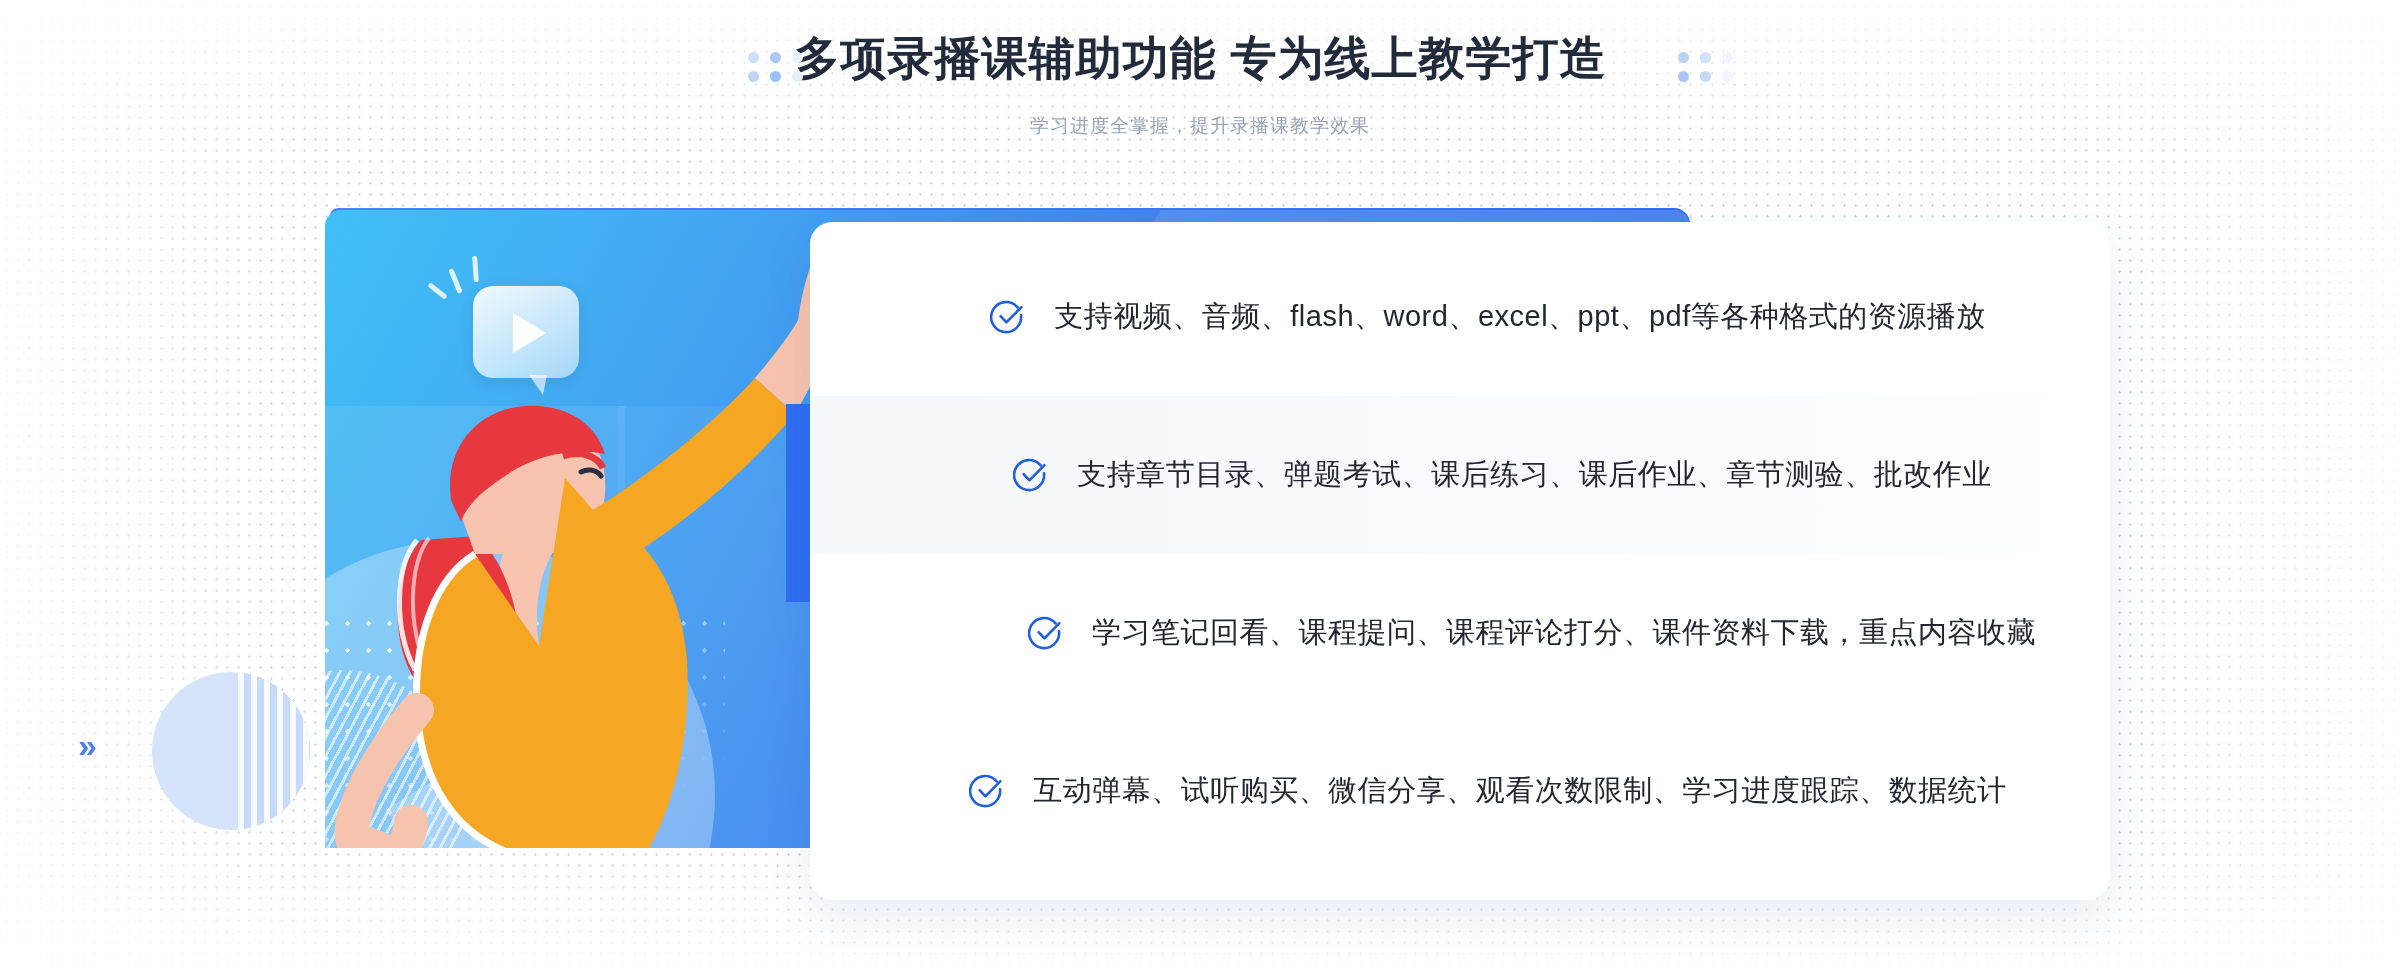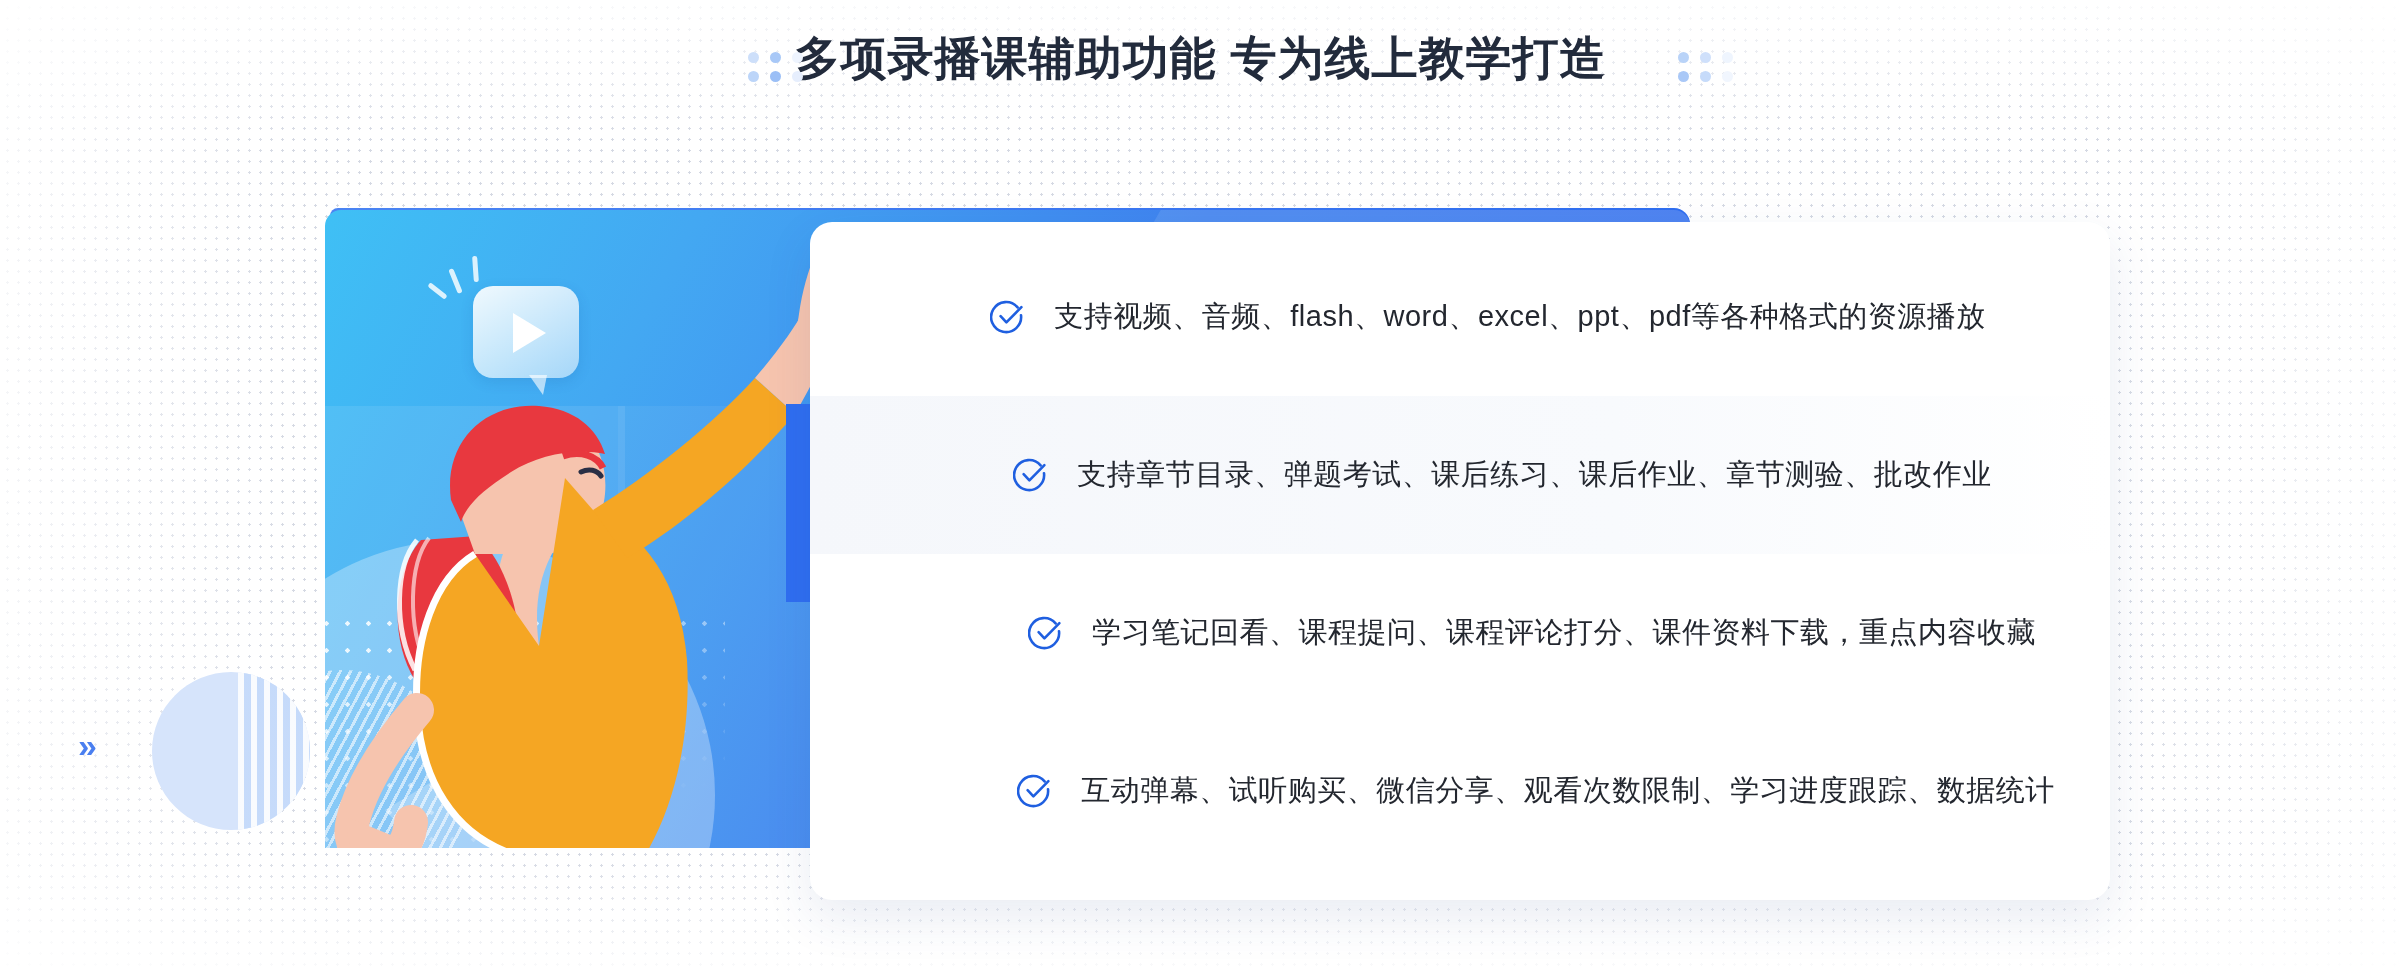--- a/index.html
+++ b/index.html
@@ -153,21 +153,21 @@
     box-shadow:0 18px 48px rgba(40,70,140,0.10);
     overflow:hidden;
   }
   .row{
     position:absolute; left:0; width:1300px; height:158px;
     display:flex; align-items:center;justify-content:center;
   }
   .row.r1{ top:16px; }
   .row.r2{ top:174px; background:linear-gradient(to right,#f5f7fb 0%,#f8fafd 62%,#ffffff 100%);padding-left:29px; }
   .row.r3{ top:332px;margin-left:44px; }
-  .row.r4{ top:490px;margin-left:48px; }
+  .row.r4{ top:490px; }
   .chk{ margin-left:56px; width:36px; height:36px; flex:0 0 36px; }
   .rtxt{
     margin-left:28px;
     font-size:29px; color:#23272f; letter-spacing:.5px; white-space:nowrap;
   }
 
   
   .accent-top{
     position:absolute; left:330px; top:208px; width:1360px; height:34px;
     background:linear-gradient(to right,#4a84f3,#2f6ef0);
@@ -182,20 +182,21 @@
 <body>
 
 <div class="dot-bg"></div>
 <div class="dot-fade-t"></div>
 <div class="dot-fade-l"></div>
 <div class="dot-fade-r"></div>
 <div class="dot-fade-b"></div>
 
 <div class="header">
   <div class="title">多项录播课辅助功能 专为线上教学打造</div>
+  <div class="subtitle">学习进度全掌握，提升录播课教学效果</div>
 
   <div class="deco-dots deco-left">
     <span style="background:#cddffa"></span>
       <span style="background:#a8c8f7"></span>
       <span style="background:#eef4fe"></span>
     <span style="background:#bcd5f9"></span>
       <span style="background:#9bbff6"></span>
       <span style="background:#e6eefd"></span>
   </div>
   <div class="deco-dots deco-right">

